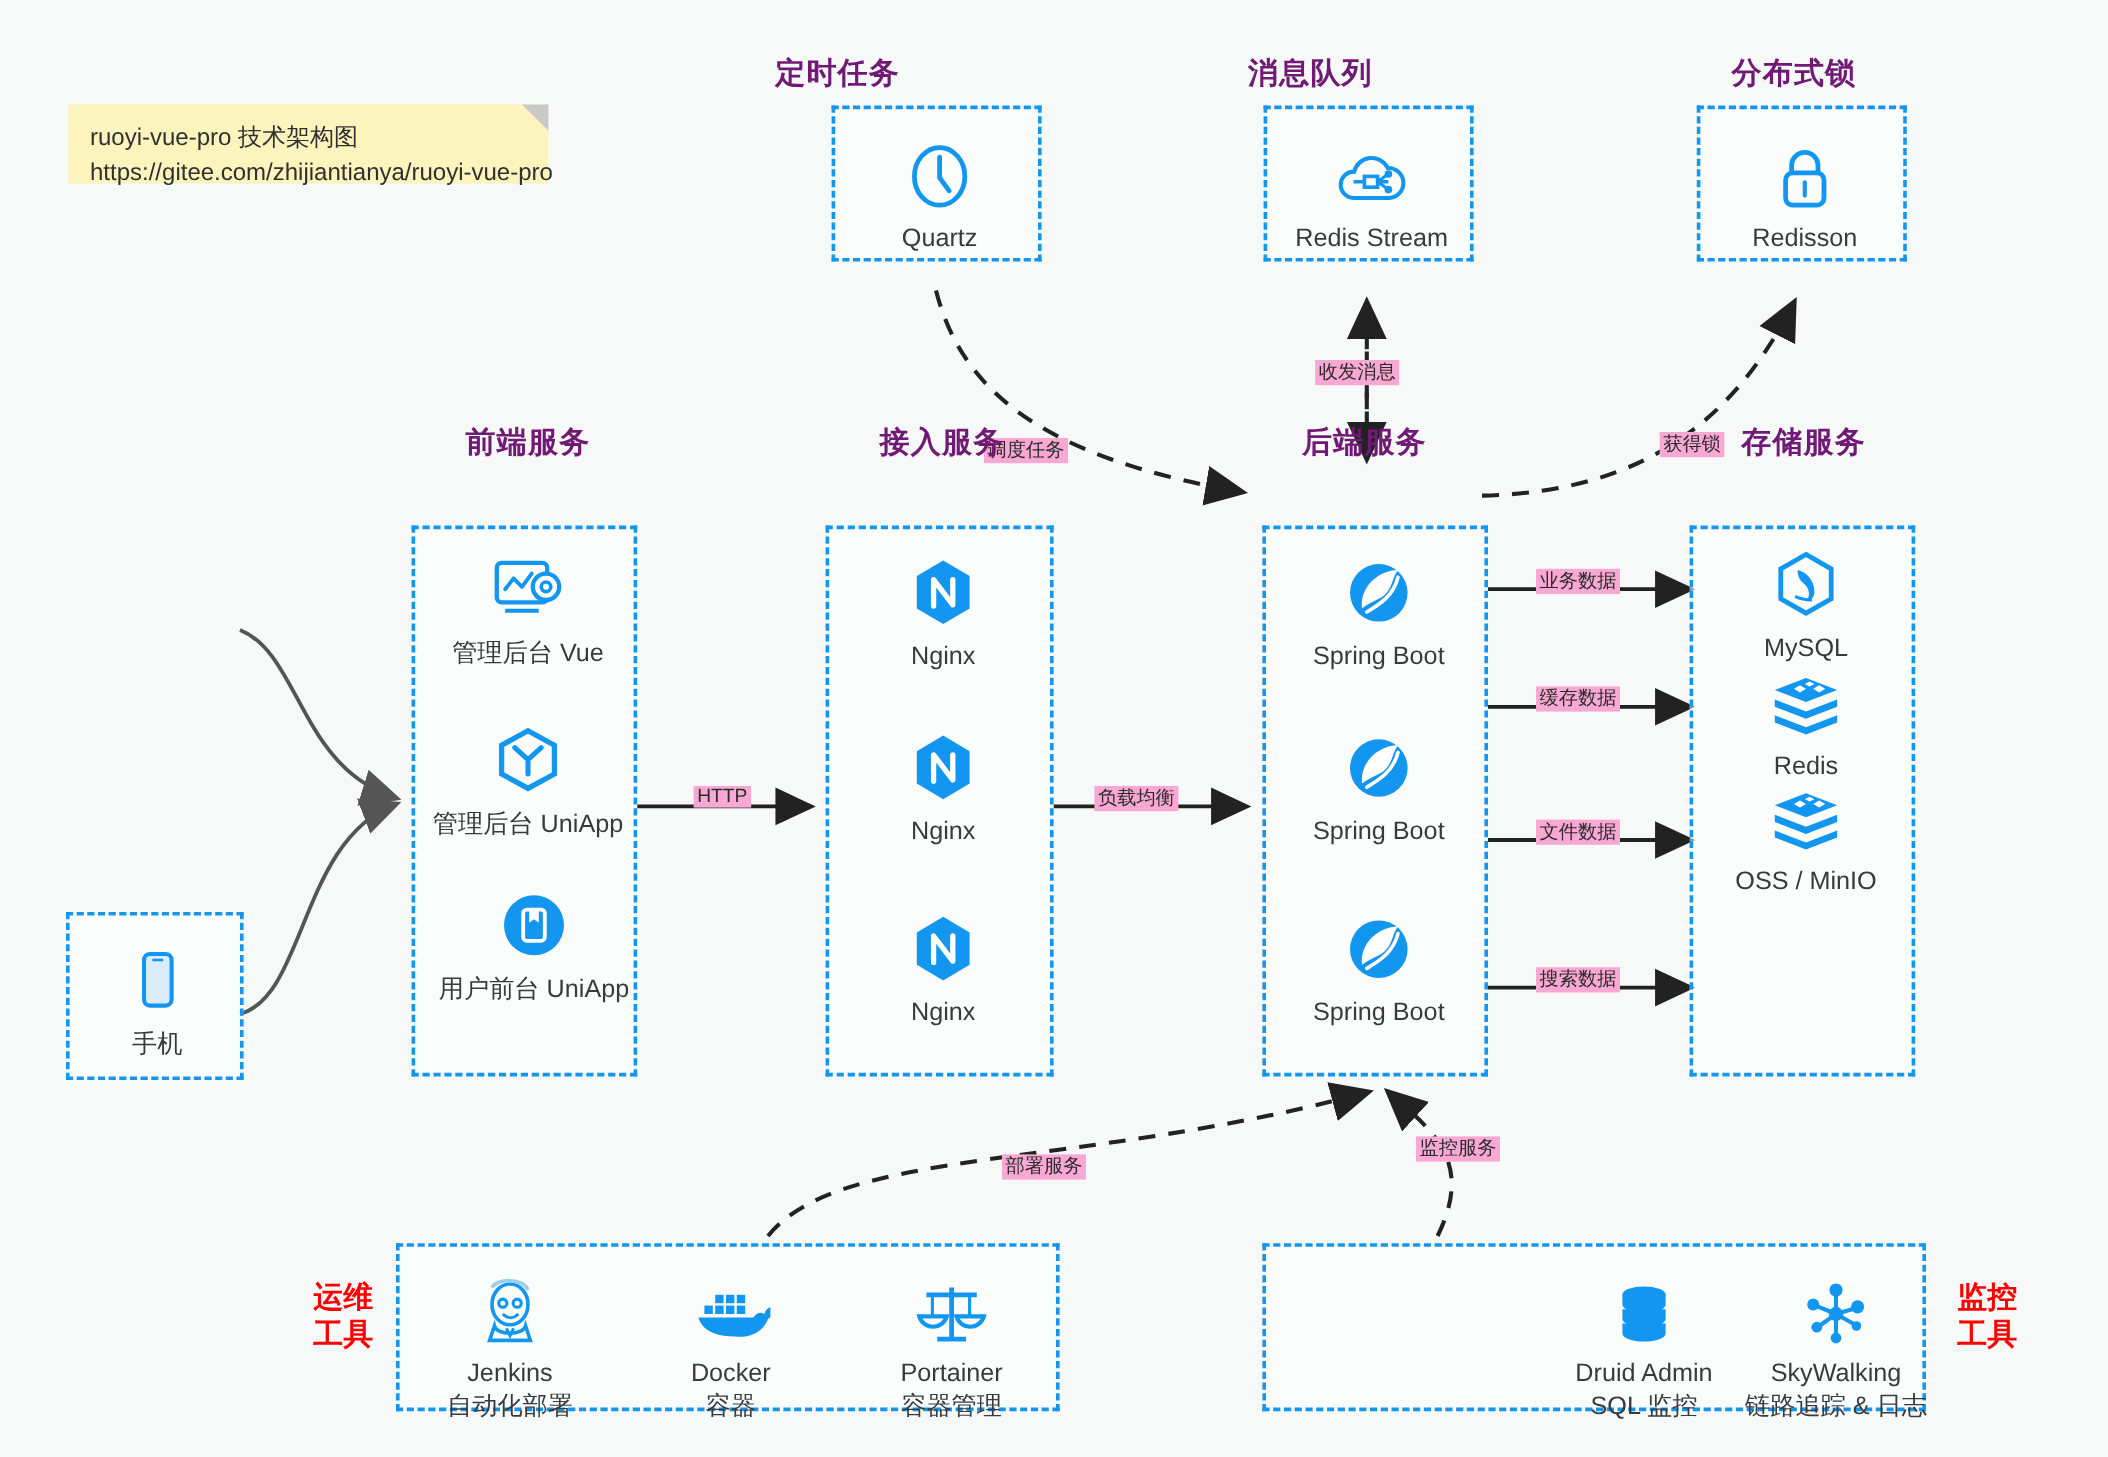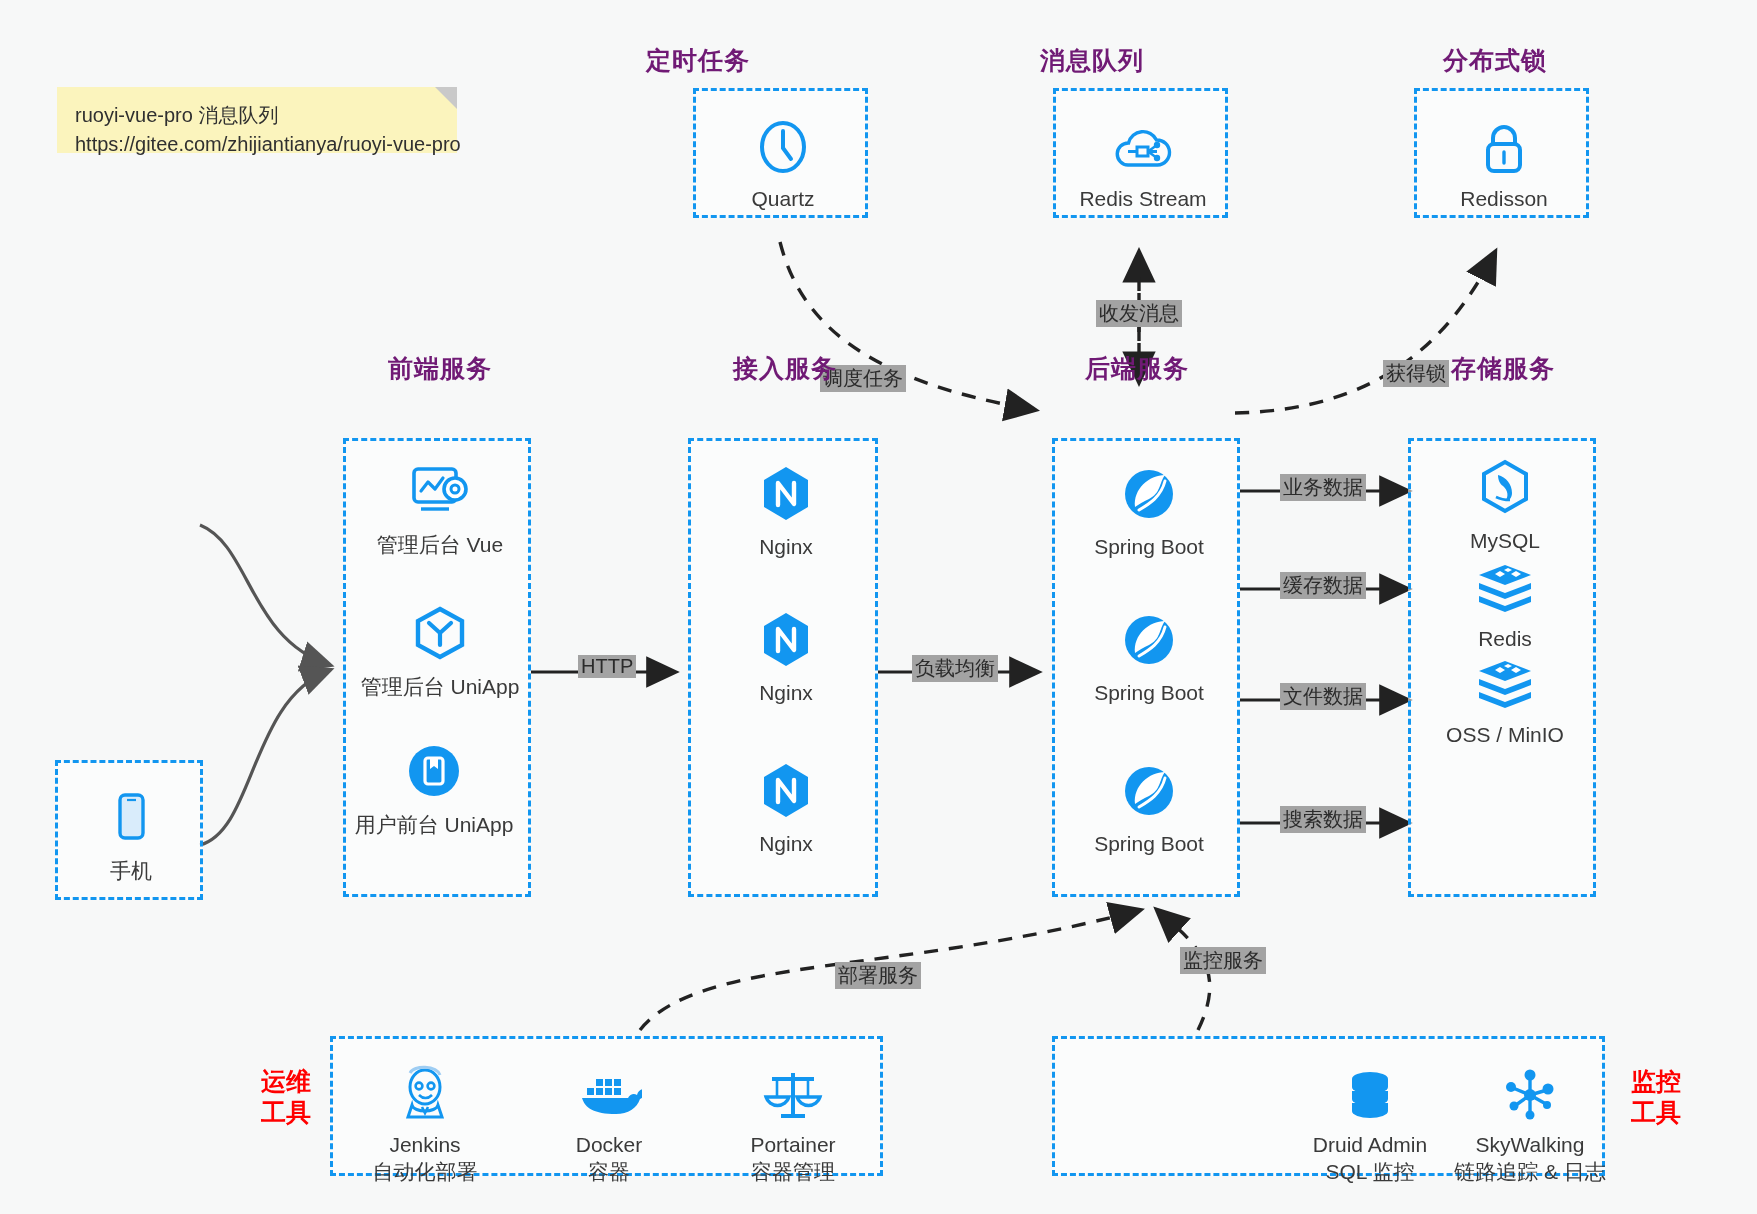--- a/index.html
+++ b/index.html
@@ -69,22 +69,22 @@
   }
   #note .fold{
     position:absolute;right:0;top:0;width:0;height:0;
     border-left:22px solid transparent;
     border-top:22px solid #c9c9c9;
   }
 
   
   .edgelabel{
     position:absolute;
-    font-size:20px;color:#2b2b2b;
-    background:#a3a3a3;
+    font-size:16px;color:#2b2b2b;
+    background:#f9a8d4;
     padding:0 3px;
     white-space:nowrap;
   }
   svg.layer{position:absolute;left:0;top:0;width:1757px;height:1214px;pointer-events:none;}
 </style>
 </head>
 <body>
 
 <div id="stage">
 
@@ -117,21 +117,21 @@
 
     <path d="M1235,413 C1380,410 1450,340 1495,252" fill="none" stroke="#222222" stroke-width="3.4" stroke-dasharray="14,11" marker-end="url(#ah)"></path>
 
     <path d="M640,1030 C700,955 900,975 1140,910" fill="none" stroke="#222222" stroke-width="3.4" stroke-dasharray="14,11" marker-end="url(#ah)"></path>
 
     <path d="M1198,1030 C1230,965 1190,940 1157,910" fill="none" stroke="#222222" stroke-width="3.4" stroke-dasharray="14,11" marker-end="url(#ah)"></path>
   </svg>
 
   <div id="note">
     <div class="fold"></div>
-    <div>ruoyi-vue-pro 消息队列</div>
+    <div>ruoyi-vue-pro 技术架构图</div>
     <div>https://gitee.com/zhijiantianya/ruoyi-vue-pro</div>
   </div>
 
   <div class="grouptitle" style="left:618px;top:44px;width:160px;">定时任务</div>
   <div class="dashbox" style="left:693px;top:88px;width:175px;height:130px;">
     <div class="node" style="left:7px;top:14px;">
       <div class="ic">
         <svg width="60" height="60" viewBox="0 0 60 60">
           <ellipse cx="30" cy="30" rx="21" ry="24" fill="none" stroke="#1296f0" stroke-width="4"></ellipse>
           <path d="M30,14 L30,31 L38,42" fill="none" stroke="#1296f0" stroke-width="4" stroke-linecap="round"></path>
@@ -206,21 +206,21 @@
     </div>
     <div class="node wide" style="left:14px;top:152px;">
       <div class="ic">
         <svg width="60" height="62" viewBox="0 0 60 62">
           <path d="M30,6 L52,18 L52,42 L30,54 L8,42 L8,18 Z" fill="none" stroke="#1296f0" stroke-width="4.4"></path>
           <path d="M19,20 L30,30 L41,20 M30,30 L30,42" fill="none" stroke="#1296f0" stroke-width="4.2" stroke-linecap="round"></path>
         </svg>
       </div>
       <div class="lb">管理后台 UniApp</div>
     </div>
-    <div class="node wide" style="left:8px;top:290px;">
+    <div class="node wide" style="left:19px;top:290px;">
       <div class="ic">
         <svg width="60" height="62" viewBox="0 0 60 62">
           <circle cx="30" cy="30" r="25" fill="#1296f0"></circle>
           <rect x="21" y="17" width="18" height="26" rx="3" fill="none" stroke="#ffffff" stroke-width="3.2"></rect>
           <path d="M26,17 v11 l4,-3 l4,3 v-11" fill="#ffffff"></path>
         </svg>
       </div>
       <div class="lb">用户前台 UniApp</div>
     </div>
   </div>

